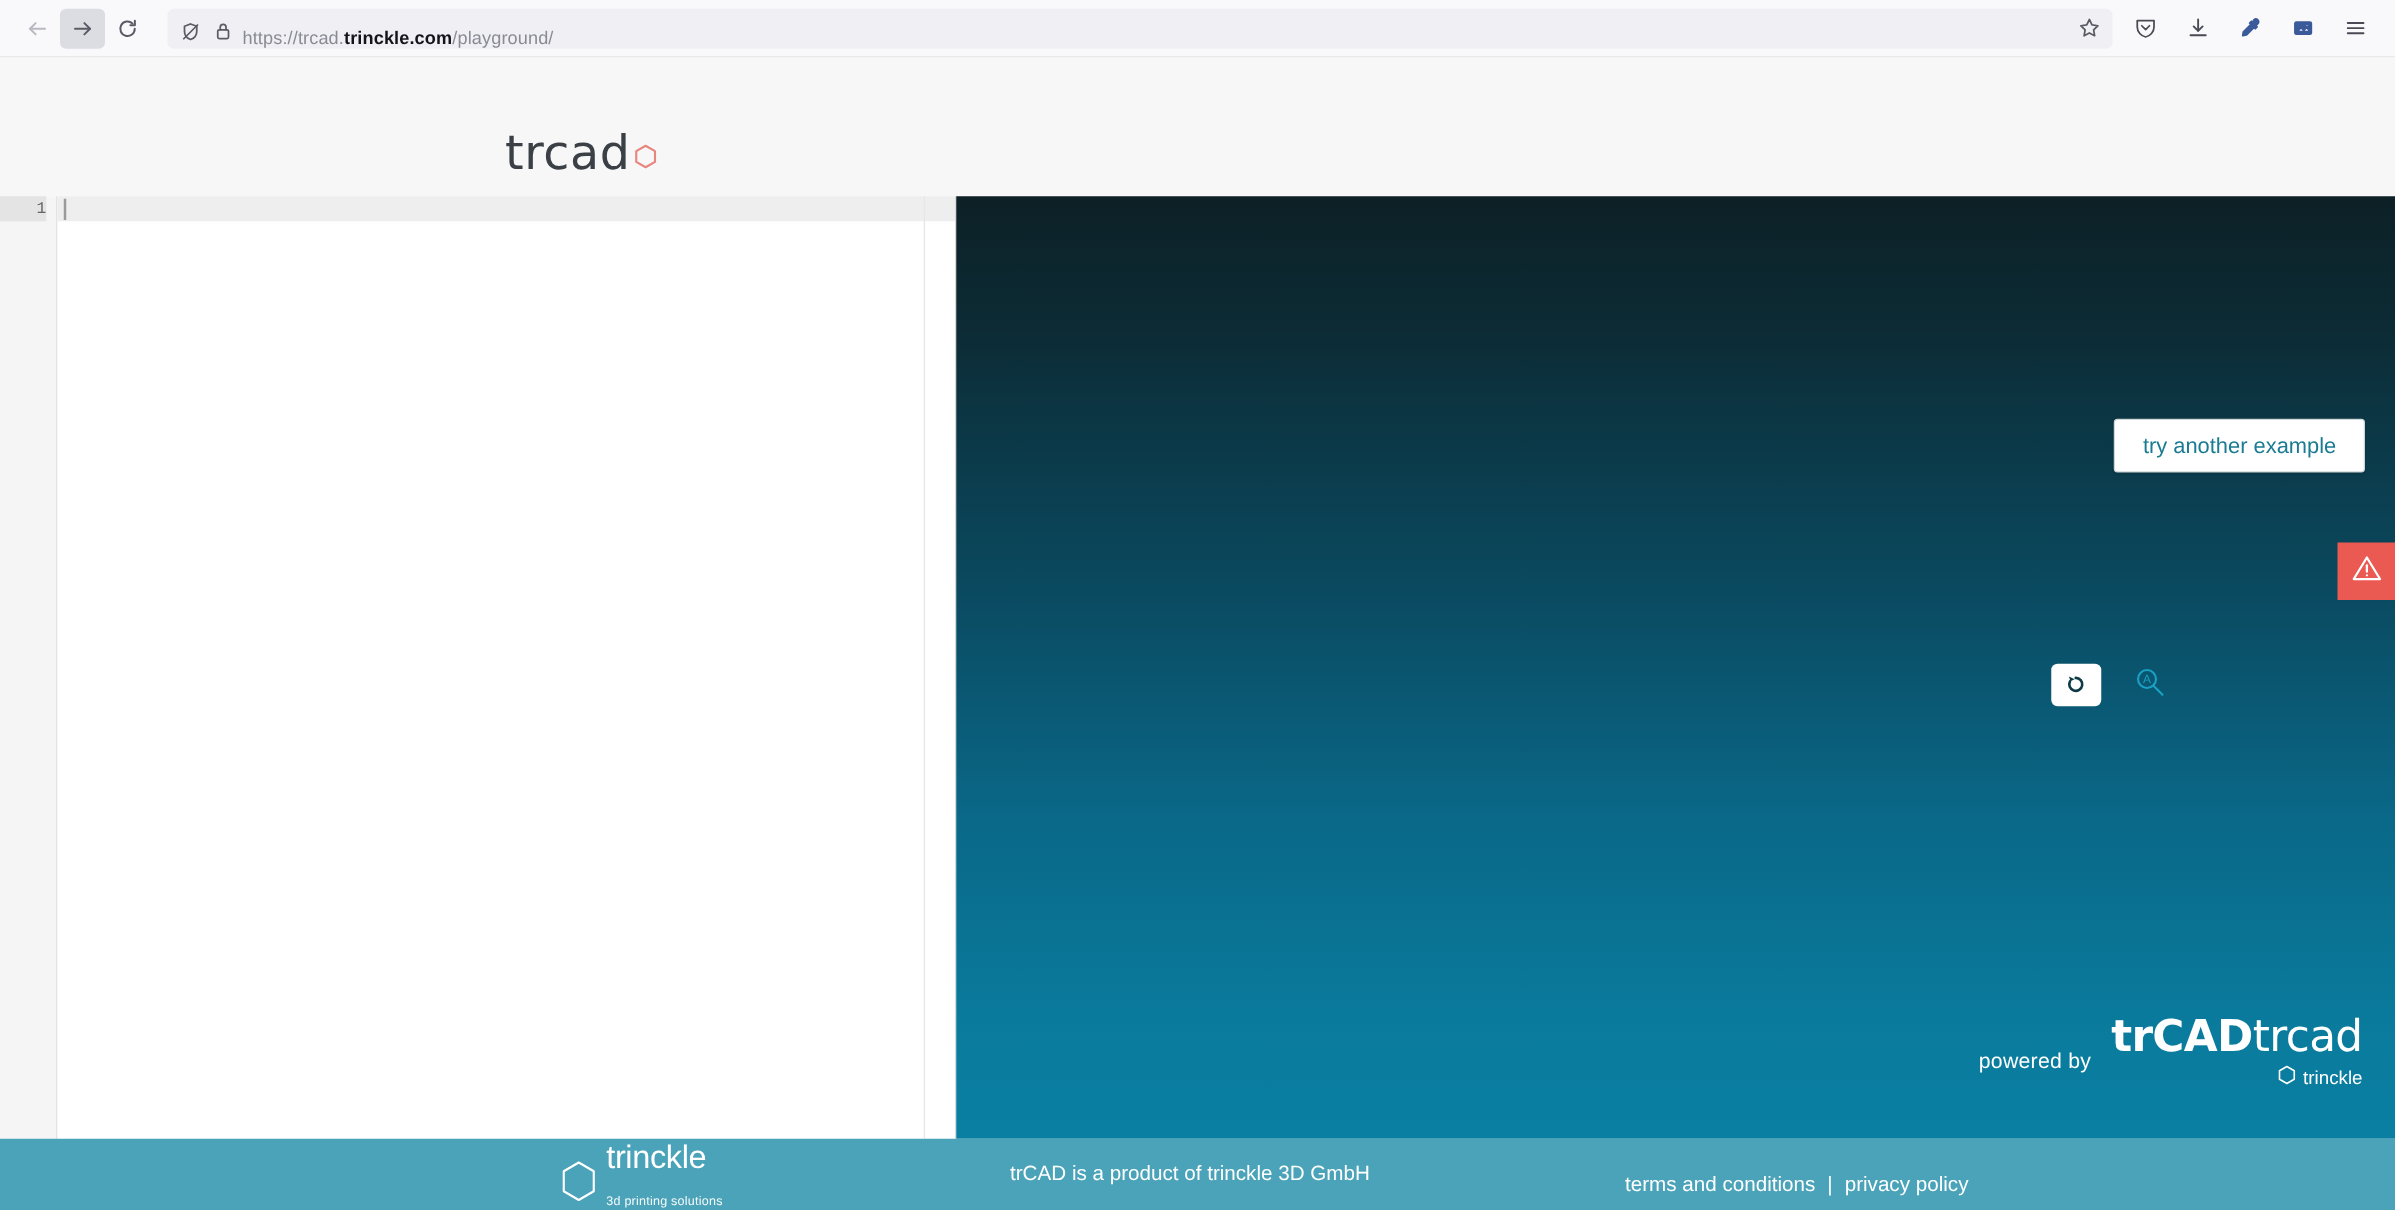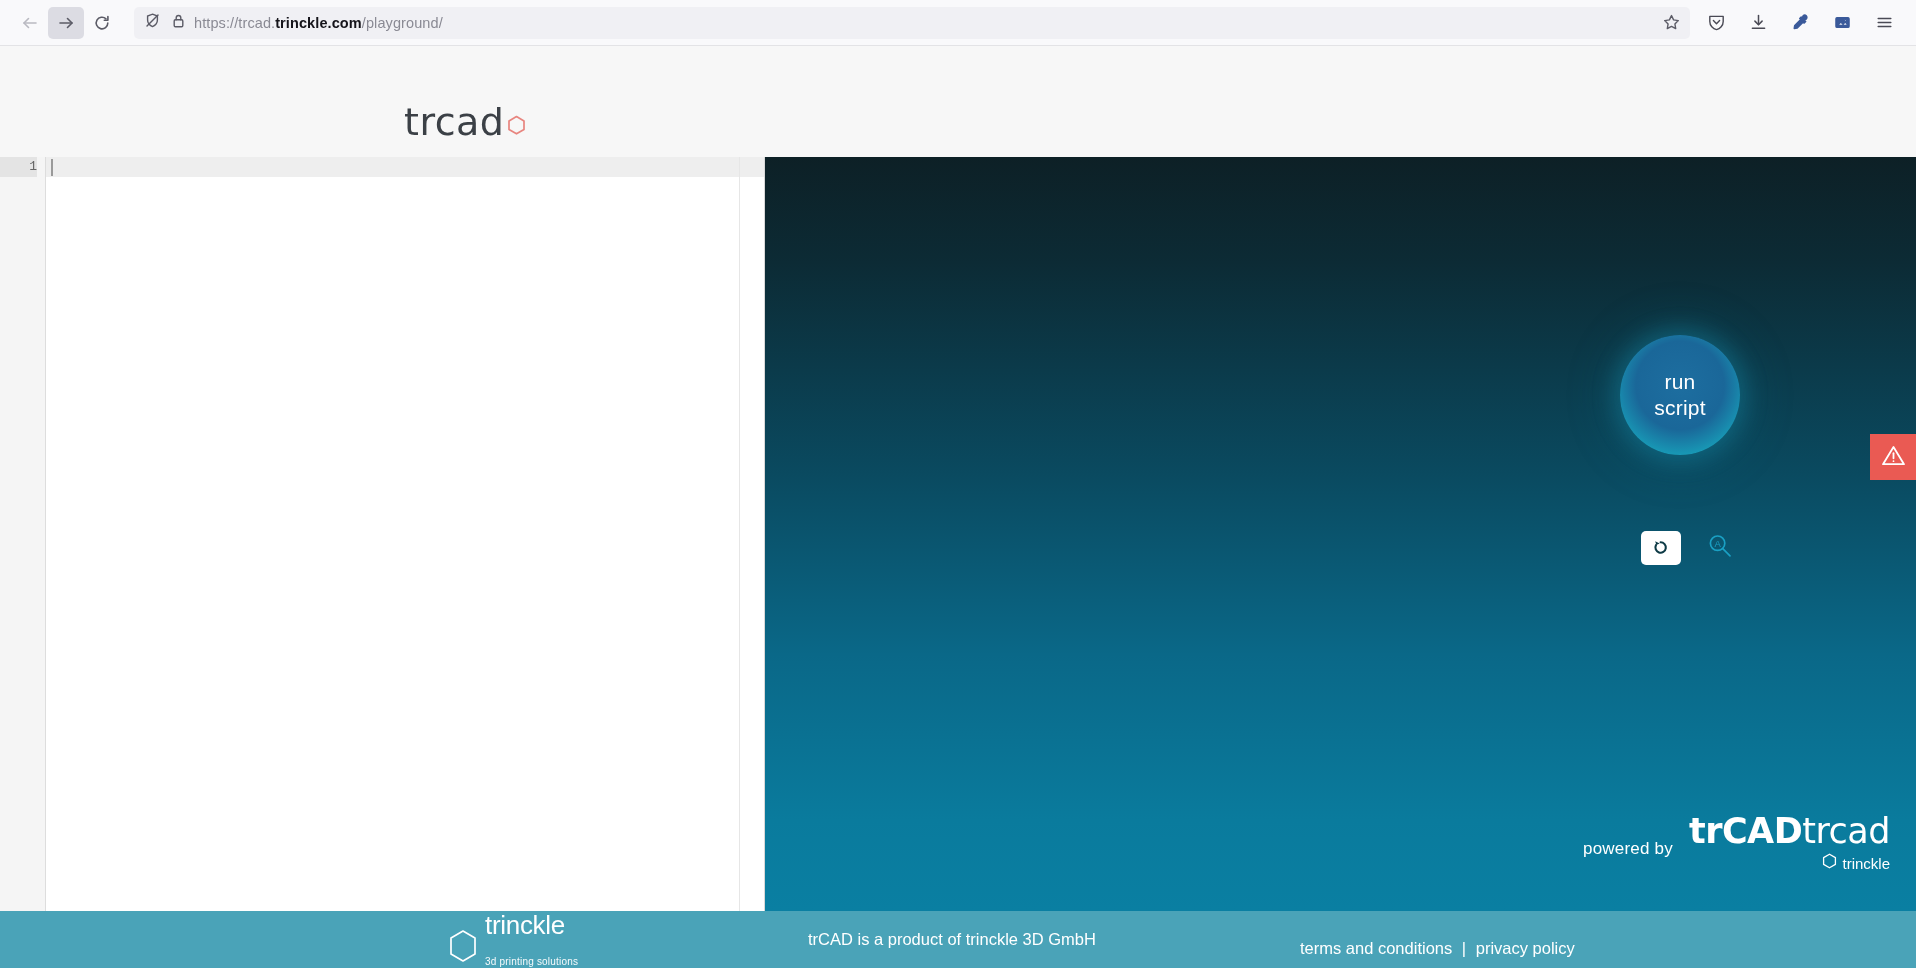--- a/index.html
+++ b/index.html
@@ -24,21 +24,21 @@
     display: flex; align-items: center; justify-content: center;
     color: #5b5b66; flex: 0 0 auto;
   }
   .nav-btn.active { background: #dcdce3; }
   .nav-btn.dim { color: #b9b9c1; }
   .nav-btn svg { display: block; }
 
   .urlbar {
     flex: 1 1 auto; height: 32px; margin: 0 16px 0 14px;
     background: #f0f0f4; border-radius: 5px;
-    display: flex; align-items: center; padding: 0 8px;
+    display: flex; align-items: flex-end; padding: 0 8px;
     position: relative;
   }
   .urlbar .pre-icons { display: flex; align-items: center; gap: 10px; padding: 0 8px 0 2px; color: #5b5b66; }
   .url-text {
     font-size: 14.5px; color: #8a8a94; letter-spacing: .1px;
     white-space: nowrap; overflow: hidden;
   }
   .url-text b { color: #15141a; font-weight: 700; }
   .star-btn { position: absolute; right: 6px; top: 4px; width: 26px; height: 24px;
     display:flex; align-items:center; justify-content:center; color: #5b5b66; }
@@ -282,24 +282,20 @@
     </div>
     <div class="code-area">
       <div class="code-line-active"></div>
       <div class="caret"></div>
       <div class="ruler"></div>
     </div>
   </div>
 
   <div class="viewport">
 
-    <div class="run-script">
-      <span>run</span>
-      <span>script</span>
-    </div>
 
     <div class="view-tools">
       <div class="tool-cam">
         <span>
           <svg width="28" height="22" viewBox="0 0 28 22" fill="none">
             <path d="M2.4 6.2h4.2l1.6-2.4h9.4l1.6 2.4h4.4a1.6 1.6 0 0 1 1.6 1.6v9.8a1.6 1.6 0 0 1-1.6 1.6H2.4A1.6 1.6 0 0 1 .8 17.6V7.8a1.6 1.6 0 0 1 1.6-1.6z" fill="#ffffff"></path>
             <path d="M13.6 7.3a5.2 5.2 0 1 1-4.6 2.8" stroke="#0d3a45" stroke-width="2.1" fill="none" stroke-linecap="round"></path>
             <path d="M8.2 6.2l1.1 3.7 3.4-1.5z" fill="#0d3a45"></path>
           </svg>
         </span>
@@ -308,20 +304,21 @@
         <span>
           <svg width="30" height="30" viewBox="0 0 30 30" fill="none" stroke="#1aa0c4" stroke-width="1.7">
             <circle cx="12.6" cy="12.2" r="7.2"></circle>
             <path d="M17.8 17.6 25 24.8" stroke-linecap="round"></path>
             <text x="12.6" y="15.8" font-size="9.5" fill="#1aa0c4" stroke="none" text-anchor="middle" font-family="Liberation Sans, sans-serif">A</text>
           </svg>
         </span>
       </div>
     </div>
 
+    <div class="try-example">try another example</div>
 
     <div class="warn-badge">
       <span>
         <svg width="27" height="27" viewBox="0 0 27 27" fill="none" stroke="#ffffff" stroke-width="1.8" stroke-linejoin="round" stroke-linecap="round">
           <path d="M13.5 5 24 22.2H3z"></path>
           <path d="M13.5 11.2v5.1"></path>
           <circle cx="13.5" cy="19.2" r=".9" fill="#ffffff" stroke="none"></circle>
         </svg>
       </span>
     </div>

